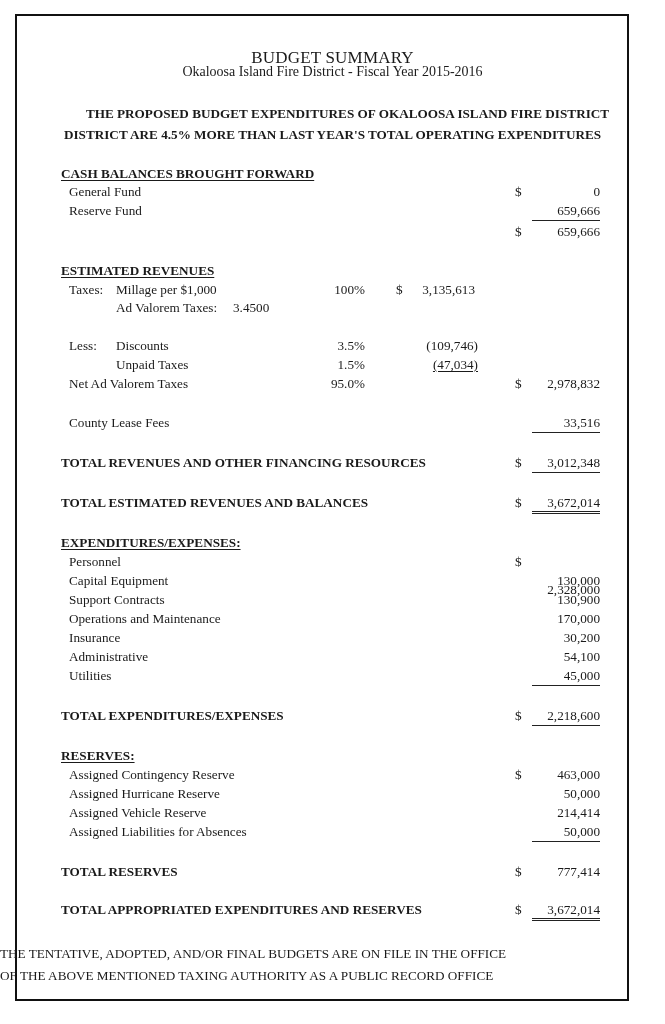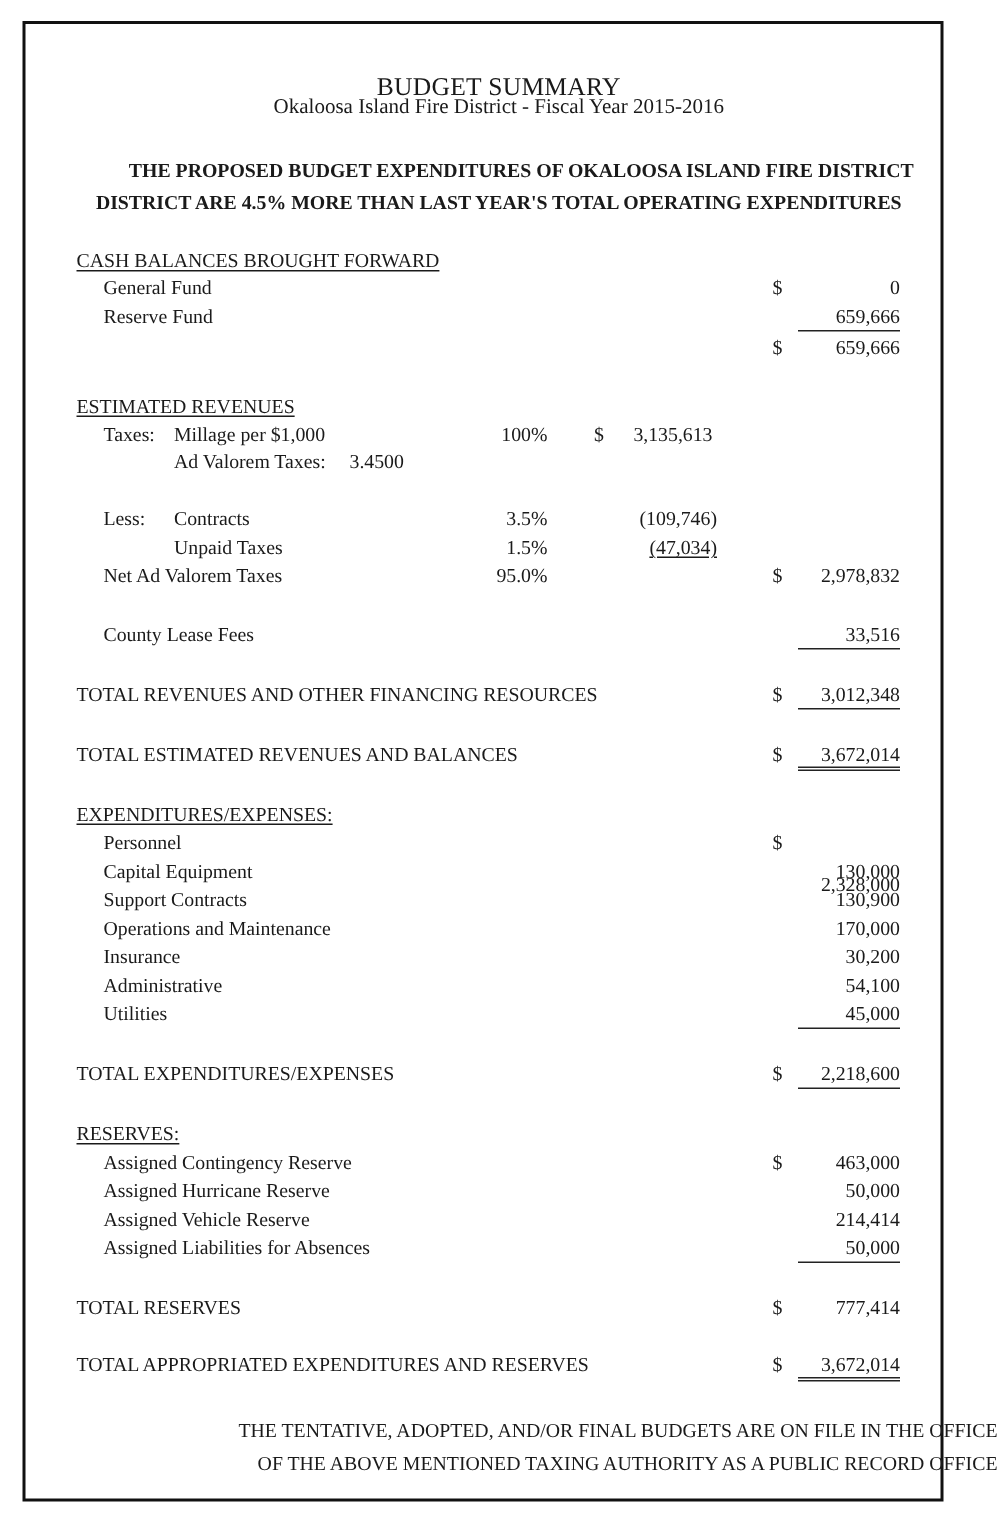--- a/index.html
+++ b/index.html
@@ -14,30 +14,30 @@
     box-sizing: border-box;
   }
   .abs { position: absolute; white-space: nowrap; }
   .title { left: 0; width: 665px; text-align: center; top: 38px; font-size: 17px; letter-spacing: 0.2px; margin-top: 10px; }
   .subtitle { left: 0; width: 665px; text-align: center; top: 64px; font-size: 14px; }
   .notice { left: 0; width: 665px; text-align: center; font-size: 13.2px; font-weight: bold; }
   .notice1 { top: 106px; margin-left: 15px; }
   .notice2 { top: 127px; }
   .row { font-size: 13.2px; }
   .sec { text-decoration: underline; text-underline-offset: 2px; }
-  .lbl1 { left: 51px; }
+  .lbl1 { left: 61px; font-weight: bold; }
   .lbl2 { left: 69px; text-align: right; }
   .dollar { left: 515px; }
   .amt { right: 65px; text-align: right; }
   .amt.ul1 { border-bottom: 1px solid #222; padding-bottom: 1px; min-width: 68px; }
   .amt.ul2 { border-bottom: 3px double #222; padding-bottom: 0px; min-width: 68px; }
   .pct { text-align: right; }
   .mid { text-align: right; }
   .ul-single { text-decoration: underline; text-underline-offset: 2px; }
-  .footer { left: 0; width: 665px; text-align: right; font-size: 13.2px; }
+  .footer { left: 0; width: 665px; text-align: left; font-size: 13.2px; }
   .footer1 { top: 946px; }
   .footer2 { top: 968px; }
 </style>
 </head>
 <body>
 
 <div class="frame"></div>
 
 <div class="abs title">BUDGET SUMMARY</div>
 <div class="abs subtitle">Okaloosa Island Fire District - Fiscal Year 2015-2016</div>
@@ -56,21 +56,21 @@
 <div class="abs row lbl1 sec" style="top:263px">ESTIMATED REVENUES</div>
 <div class="abs row lbl2" style="top:282px">Taxes:</div>
 <div class="abs row" style="top:282px; left:116px">Millage per $1,000</div>
 <div class="abs row pct" style="top:282px; right:300px">100%</div>
 <div class="abs row" style="top:282px; left:396px">$</div>
 <div class="abs row mid" style="top:282px; right:190px">3,135,613</div>
 <div class="abs row" style="top:300px; left:116px">Ad Valorem Taxes:</div>
 <div class="abs row" style="top:300px; left:233px">3.4500</div>
 
 <div class="abs row lbl2" style="top:338px">Less:</div>
-<div class="abs row" style="top:338px; left:116px">Contracts</div>
+<div class="abs row" style="top:338px; left:116px">Discounts</div>
 <div class="abs row pct" style="top:338px; right:300px">3.5%</div>
 <div class="abs row mid" style="top:338px; right:187px">(109,746)</div>
 <div class="abs row" style="top:357px; left:116px">Unpaid Taxes</div>
 <div class="abs row pct" style="top:357px; right:300px">1.5%</div>
 <div class="abs row mid ul-single" style="top:357px; right:187px">(47,034)</div>
 <div class="abs row lbl2" style="top:376px">Net Ad Valorem Taxes</div>
 <div class="abs row pct" style="top:376px; right:300px">95.0%</div>
 <div class="abs row dollar" style="top:376px">$</div>
 <div class="abs row amt" style="top:376px">2,978,832</div>
 

